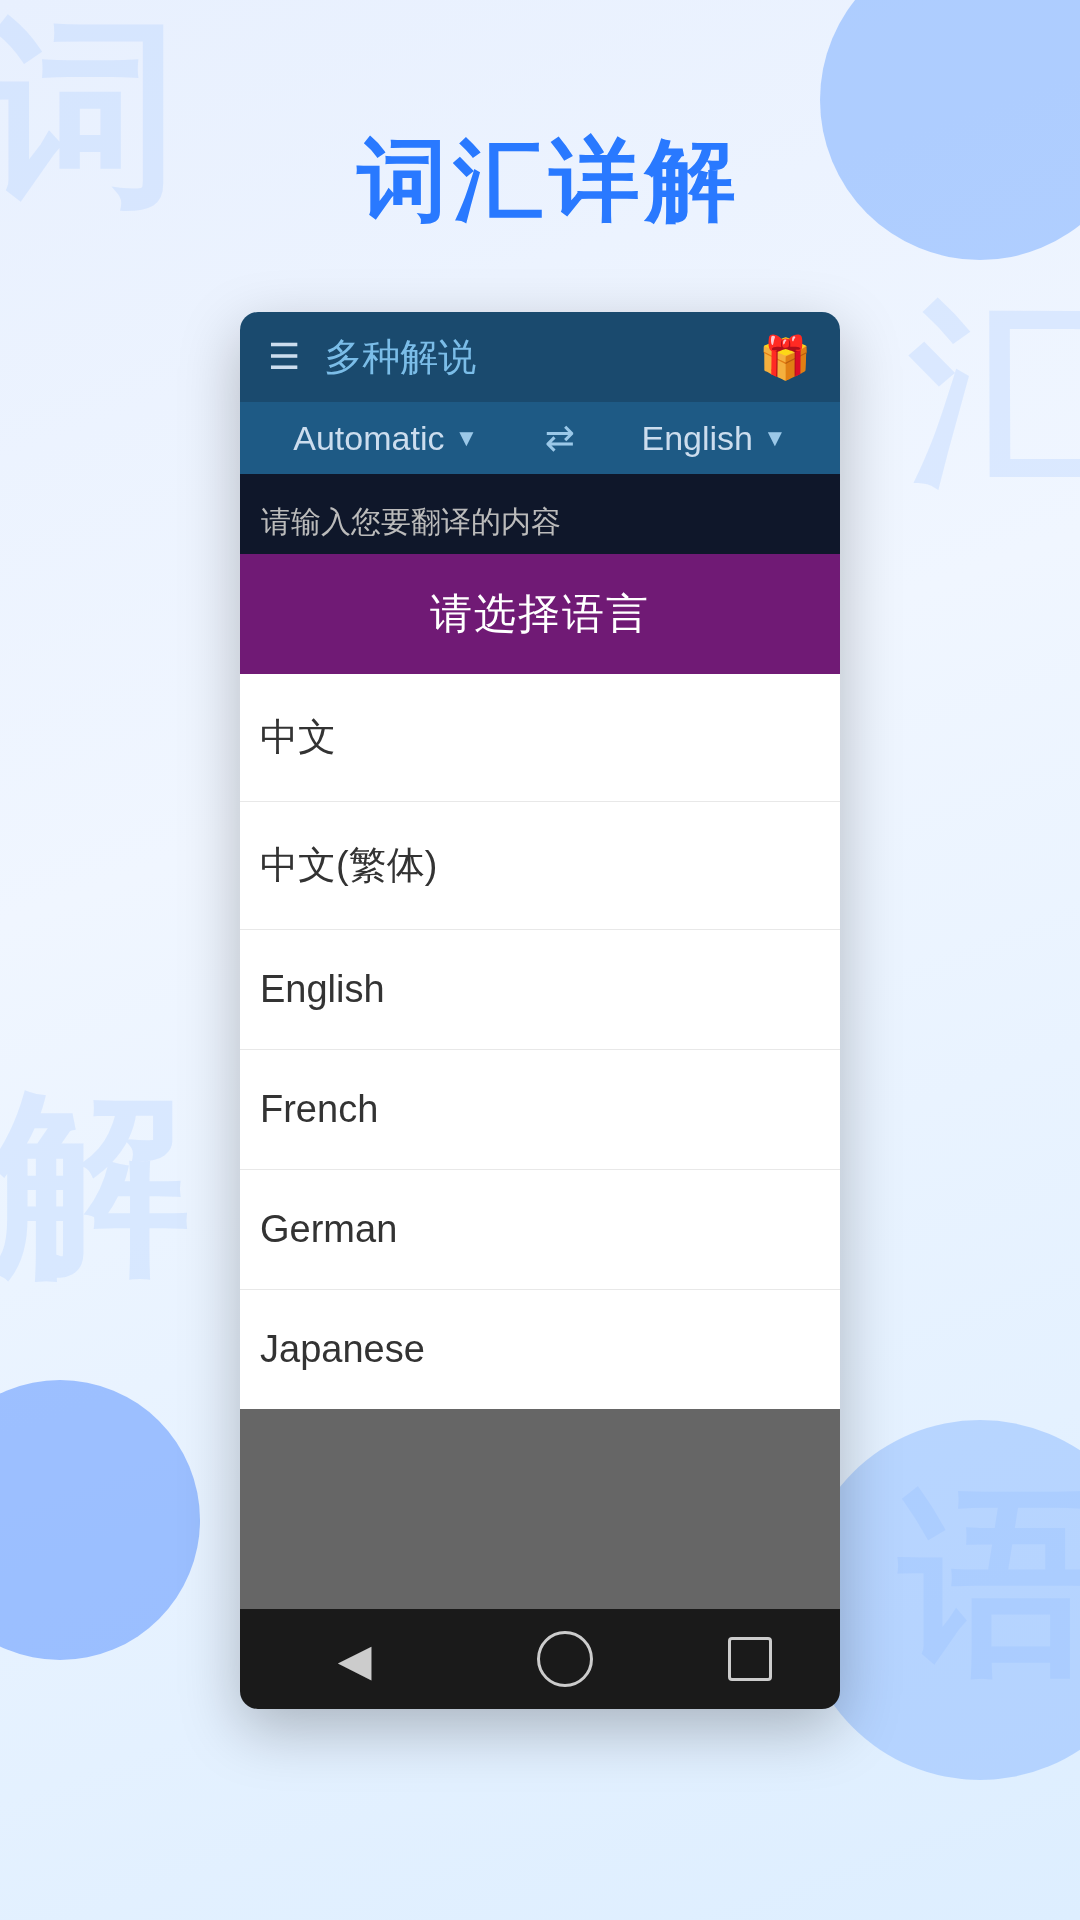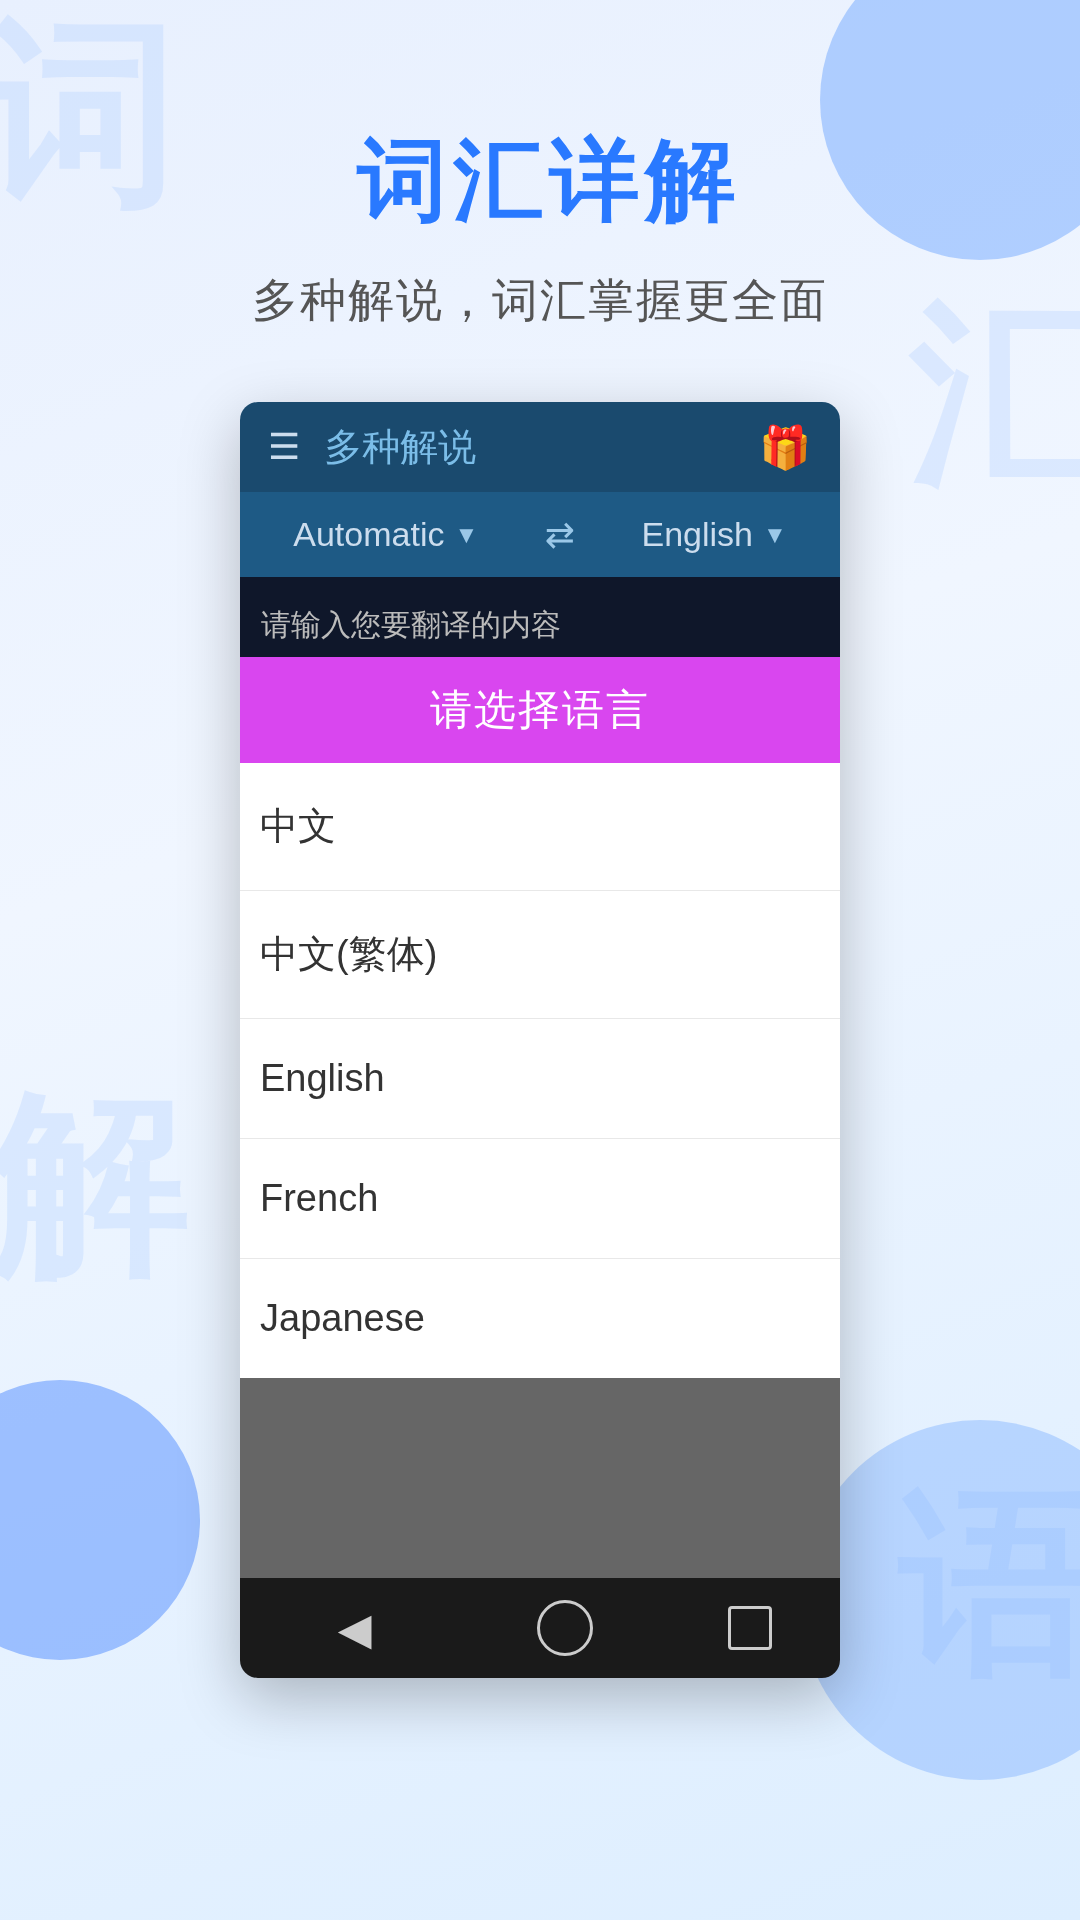--- a/index.html
+++ b/index.html
@@ -125,21 +125,21 @@
       flex: 1;
     }
 
     .toolbar-gift-icon {
       font-size: 42px;
     }
 
     
     .lang-selector-bar {
       background: #1e5a85;
-      height: 85px;
+      height: 72px;
       display: flex;
       align-items: center;
       justify-content: space-around;
       padding: 0 20px;
     }
 
     .lang-from, .lang-to {
       display: flex;
       align-items: center;
       gap: 10px;
@@ -170,22 +170,22 @@
     }
 
     
     .lang-dialog {
       background: #fff;
       border-radius: 0;
       overflow: hidden;
     }
 
     .dialog-header {
-      background: #d946ef;
-      padding: 25px 20px;
+      background: #701a75;
+      padding: 32px 20px;
       text-align: center;
     }
 
     .dialog-header-text {
       color: #fff;
       font-size: 42px;
       font-weight: 500;
       letter-spacing: 2px;
     }
 
@@ -248,21 +248,20 @@
   <span class="wm3">解</span>
   <span class="wm4">语</span>
 </div>
 
 <div class="bg-circle-top-right"></div>
 <div class="bg-circle-bottom-left"></div>
 <div class="bg-circle-bottom-right"></div>
 
 <div class="page-header">
   <div class="page-title">词汇详解</div>
-  <div class="page-subtitle">多种解说，词汇掌握更全面</div>
 </div>
 
 <div class="app-mock">
 
   <div class="app-toolbar">
     <span class="toolbar-menu-icon">☰</span>
     <span class="toolbar-title">多种解说</span>
     <span class="toolbar-gift-icon">🎁</span>
   </div>
 
@@ -293,20 +292,23 @@
     <div class="dialog-item">
       <span>中文(繁体)</span>
     </div>
     <div class="dialog-item">
       <span>English</span>
     </div>
     <div class="dialog-item">
       <span>French</span>
     </div>
     <div class="dialog-item">
+      <span>German</span>
+    </div>
+    <div class="dialog-item">
       <span>Japanese</span>
     </div>
   </div>
 
   <div class="below-dialog"></div>
 
   <div class="nav-bar">
     <div class="nav-btn">◀</div>
     <div class="nav-btn-circle"></div>
     <div class="nav-btn-square"></div>

